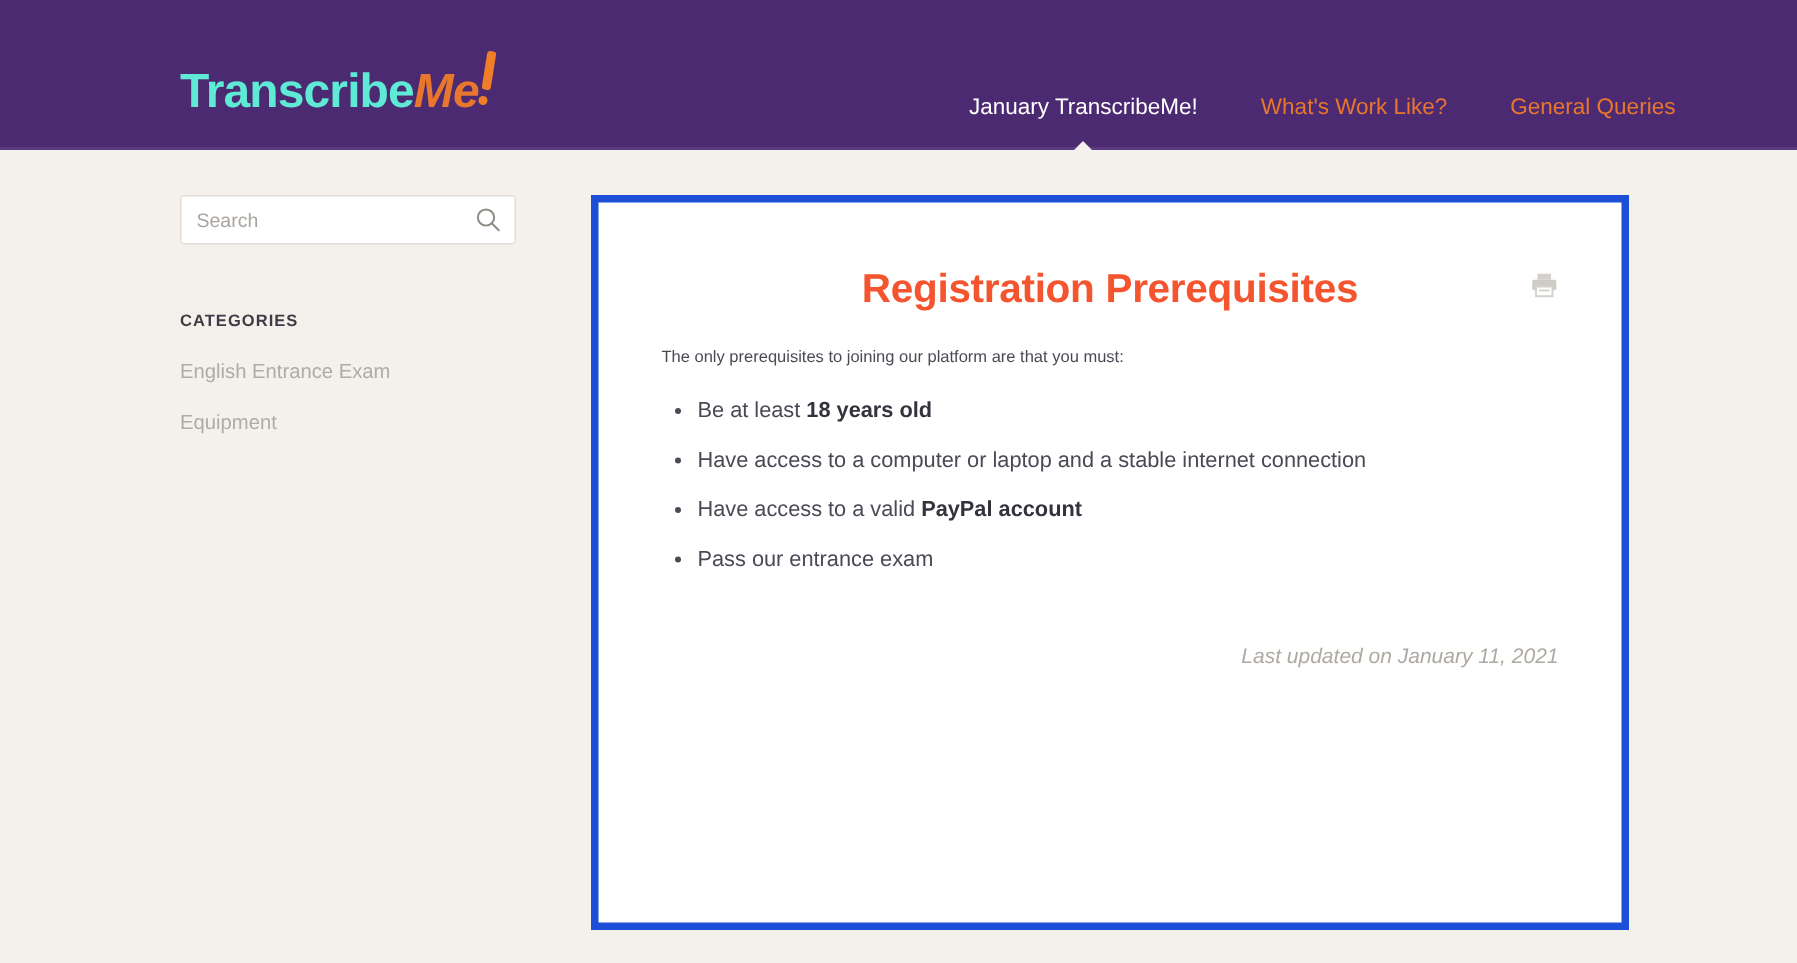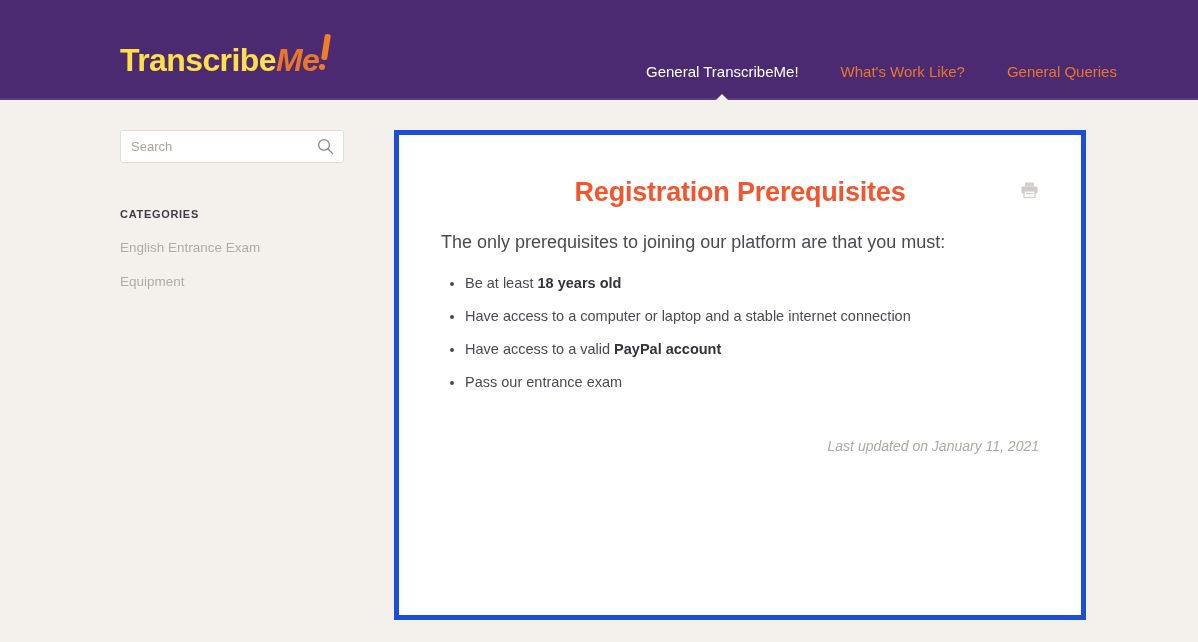--- a/index.html
+++ b/index.html
@@ -28,21 +28,21 @@
     position: absolute;
     left: 120px;
     top: 44px;
     font-size: 32px;
     font-weight: bold;
     letter-spacing: -0.6px;
     line-height: 1;
     white-space: nowrap;
     user-select: none;
   }
-  .logo-transcribe { color: #fde047; }
+  .logo-transcribe { color: #5eead4; }
   .logo-me { color: #e8762c; font-style: italic; text-align: center; }
   .logo-bang {
     display: inline-block;
     position: relative;
     width: 14px;
     height: 34px;
     vertical-align: top;
     margin-left: -1px;
   }
   .logo-bang .bar {
@@ -191,21 +191,21 @@
     font-size: 27px;
     font-weight: bold;
     color: #f4552e;
     letter-spacing: -0.2px;
   }
   .article-body {
     padding: 0 42px;
   }
   .intro {
     margin: 24px 0 0 0;
-    font-size: 18px;
+    font-size: 11px;
     color: #4a4a55;
   }
   .req-list {
     margin: 22px 0 0 0;
     padding-left: 24px;
     list-style: disc;
   }
   .req-list li {
     font-size: 14.5px;
     color: #4a4a55;
@@ -225,21 +225,21 @@
 <body>
 
 <div class="header">
 
   <div class="logo">
     <span class="logo-transcribe">Transcribe</span><span class="logo-me">Me</span><span class="logo-bang"><span class="bar"></span><span class="dot"></span></span>
   </div>
 
   <nav class="nav">
     <a class="nav-item active" href="#">
-      <span>General TranscribeMe!</span>
+      <span>January TranscribeMe!</span>
       <span class="nav-arrow"></span>
     </a>
     <a class="nav-item" href="#">
       <span>What's Work Like?</span>
     </a>
     <a class="nav-item" href="#">
       <span>General Queries</span>
     </a>
   </nav>
 </div>

